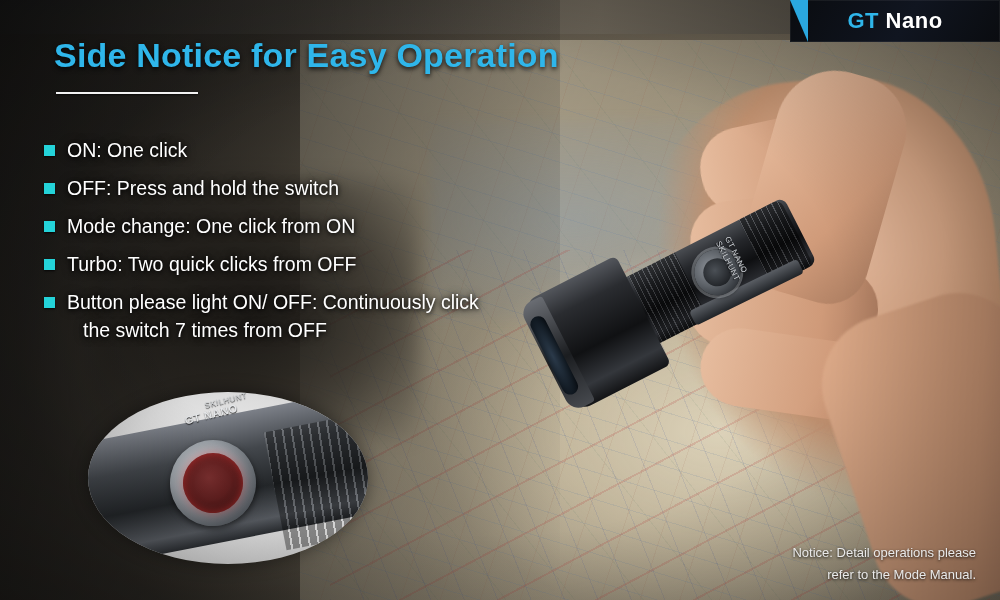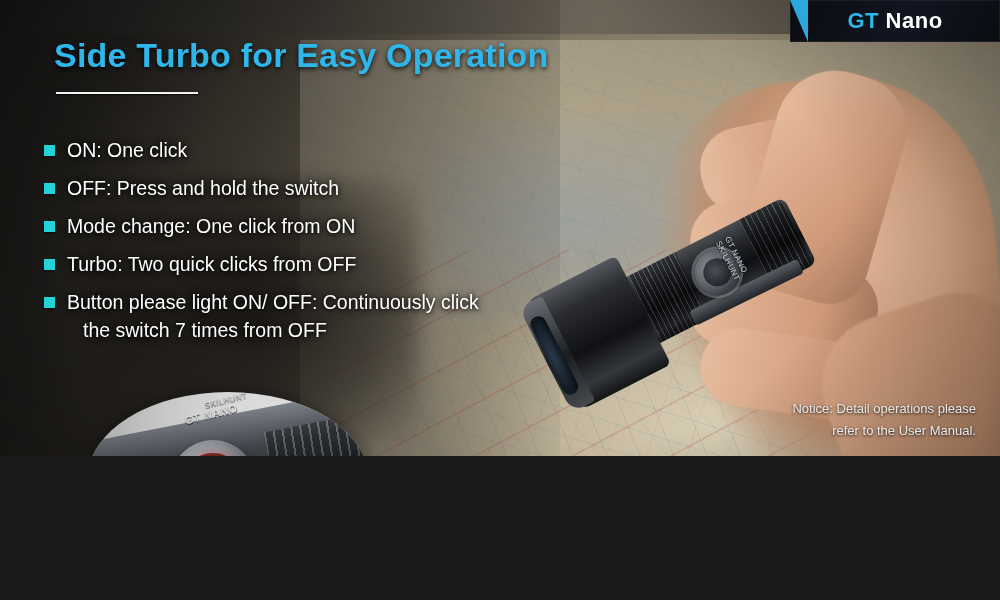--- a/index.html
+++ b/index.html
@@ -2,21 +2,21 @@
 <html><head>
 <meta charset="utf-8">
 <style>
   html,body{margin:0;padding:0;}
   body{
     width:1000px;height:600px;overflow:hidden;
     font-family:"Liberation Sans", sans-serif;
     background:#1a1a1a;
   }
   #slide{
-    position:relative;width:1000px;height:456px;overflow:hidden;
+    position:relative;width:1000px;height:600px;overflow:hidden;
     background:#7f1d1d;
   }
 
   
   .bg-base{
     position:absolute;inset:0;
     background:
       radial-gradient(ellipse 700px 420px at 72% 58%, rgba(205,190,160,0.95) 0%, rgba(180,165,135,0.85) 38%, rgba(120,110,92,0.75) 68%, rgba(60,55,48,0.8) 100%),
       linear-gradient(160deg,#3a3630 0%,#514b41 28%,#6d6455 55%,#4a443b 80%,#2e2b26 100%);
   }
@@ -280,21 +280,21 @@
   <div class="vignette"></div>
 
   <div class="logo">
     <div class="corner-tl"></div>
     <div class="logo-text">
       <span class="gt">GT</span>
       <span>Nano</span>
     </div>
   </div>
 
-  <div class="headline">Side Turbo for Easy Operation</div>
+  <div class="headline">Side Notice for Easy Operation</div>
   <div class="rule"></div>
 
   <div class="bullets">
 
     <div class="bullet">
       <span class="sq"></span>
       <span class="btext">ON: One click</span>
     </div>
 
     <div class="bullet">
@@ -318,16 +318,16 @@
       <span class="btext">
         <span>Button please light ON/ OFF: Continuously click</span>
         <span class="l2">the switch 7 times from OFF</span>
       </span>
     </div>
 
   </div>
 
   <div class="notice">
     <div>Notice: Detail operations please</div>
-    <div>refer to the User Manual.</div>
+    <div>refer to the Mode Manual.</div>
   </div>
 
 </div>
 
 </body></html>

